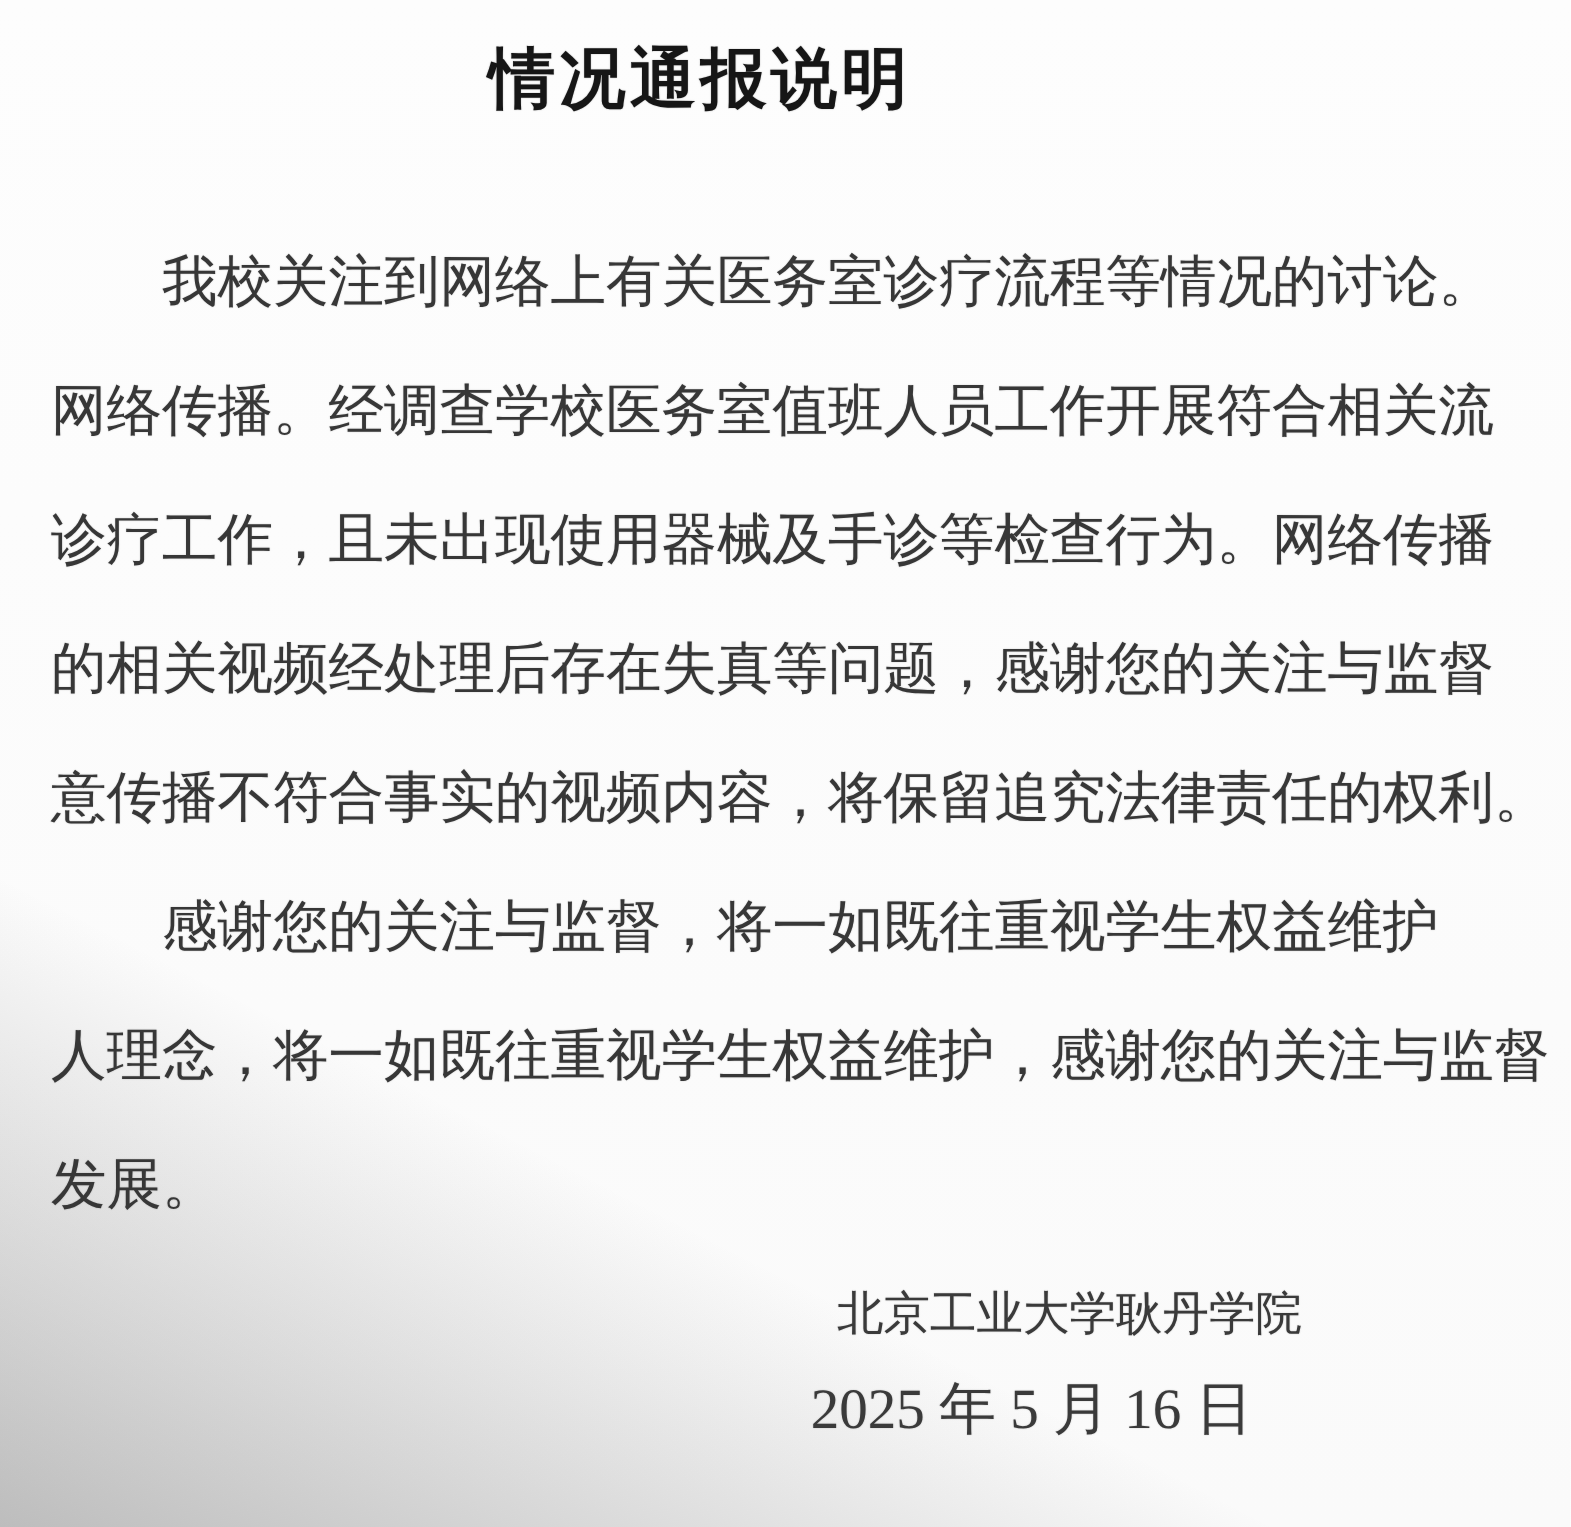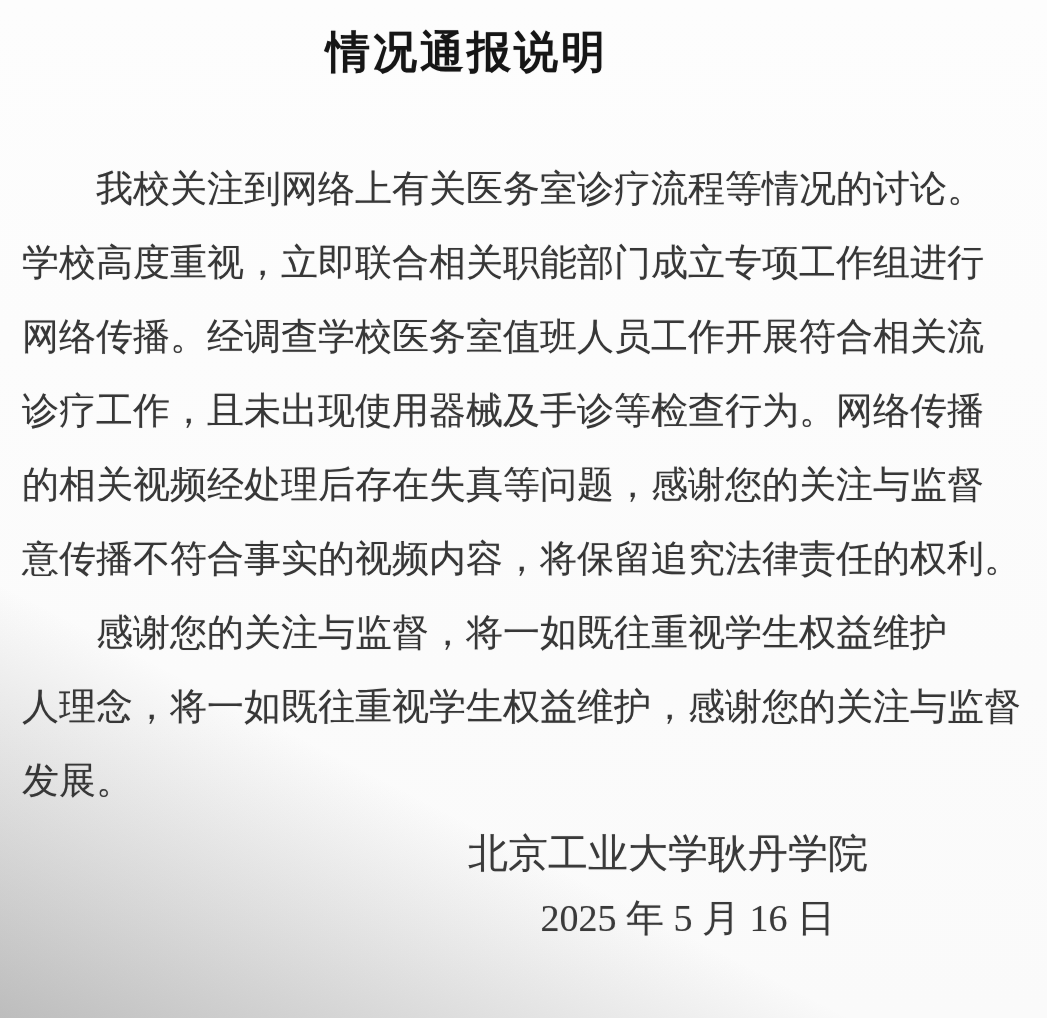--- a/index.html
+++ b/index.html
@@ -24,38 +24,38 @@
     font-size: 44px;
     line-height: 54px;
     font-weight: 700;
     text-align: center;
     color: #161616;
     letter-spacing: 3px;
     text-shadow: 0 0 1px rgba(0,0,0,0.35);
   }
   .body-block { margin-top: 72px; }
   .line {
-    margin: 0;
+    margin: 12px;
     font-size: 37px;
     height: 74px;
     line-height: 74px;
     color: #373737;
     text-align: justify;
     text-align-last: justify;
     text-justify: inter-character;
     white-space: nowrap;
     text-shadow: 0 0 1px rgba(40,40,40,0.30);
   }
   .line.indent { text-indent: 74px; }
   .line.para-end {
     text-align: center;
     text-align-last: left;
   }
   .signature {
-    font-size: 40px;
+    font-size: 31px;
     height: 72px;
     line-height: 72px;
     text-align: right;
     padding-right: 44px;
     color: #3a3a3a;
     text-shadow: 0 0 1px rgba(40,40,40,0.30);
   }
   .date {
     font-size: 38px;
     line-height: 56px;
@@ -66,21 +66,20 @@
   }
 </style>
 </head>
 <body>
 
 <div class="doc">
   <h1 class="title">情况通报说明</h1>
 
   <div class="body-block">
     <p class="line indent">我校关注到网络上有关医务室诊疗流程等情况的讨论。</p>
-    <p class="line">学校高度重视，立即联合相关职能部门成立专项工作组进行</p>
     <p class="line">网络传播。经调查学校医务室值班人员工作开展符合相关流</p>
     <p class="line">诊疗工作，且未出现使用器械及手诊等检查行为。网络传播</p>
     <p class="line">的相关视频经处理后存在失真等问题，感谢您的关注与监督</p>
     <p class="line">意传播不符合事实的视频内容，将保留追究法律责任的权利。</p>
     <p class="line indent">感谢您的关注与监督，将一如既往重视学生权益维护</p>
     <p class="line">人理念，将一如既往重视学生权益维护，感谢您的关注与监督</p>
     <p class="line para-end">发展。</p>
   </div>
 
   <div class="signature">北京工业大学耿丹学院</div>

